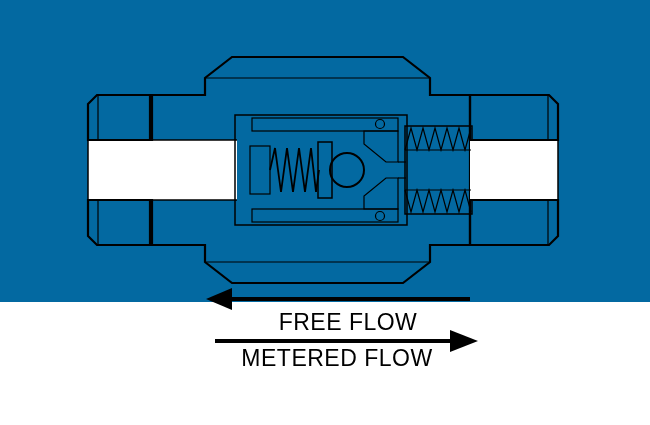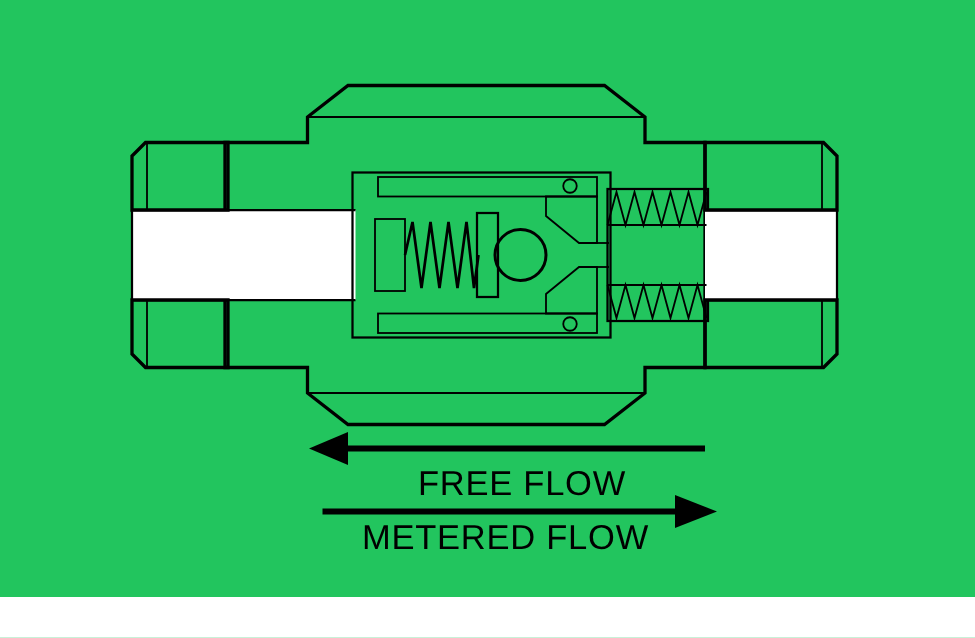--- a/index.html
+++ b/index.html
@@ -7,22 +7,22 @@
     padding: 0;
     background: #ffffff;
     width: 650px;
     height: 425px;
     overflow: hidden;
     font-family: "Liberation Sans", sans-serif;
   }
   .canvas {
     position: relative;
     width: 650px;
-    height: 398px;
-    background: #22c55e;
+    height: 302px;
+    background: #0369a1;
   }
   svg { display: block; }
   .flow-label {
     font-family: "Liberation Sans", sans-serif;
     font-size: 23px;
     font-weight: 400;
     letter-spacing: 0.5px;
     fill: #000000;
   }
   .ln  { stroke: #000000; fill: none; }

